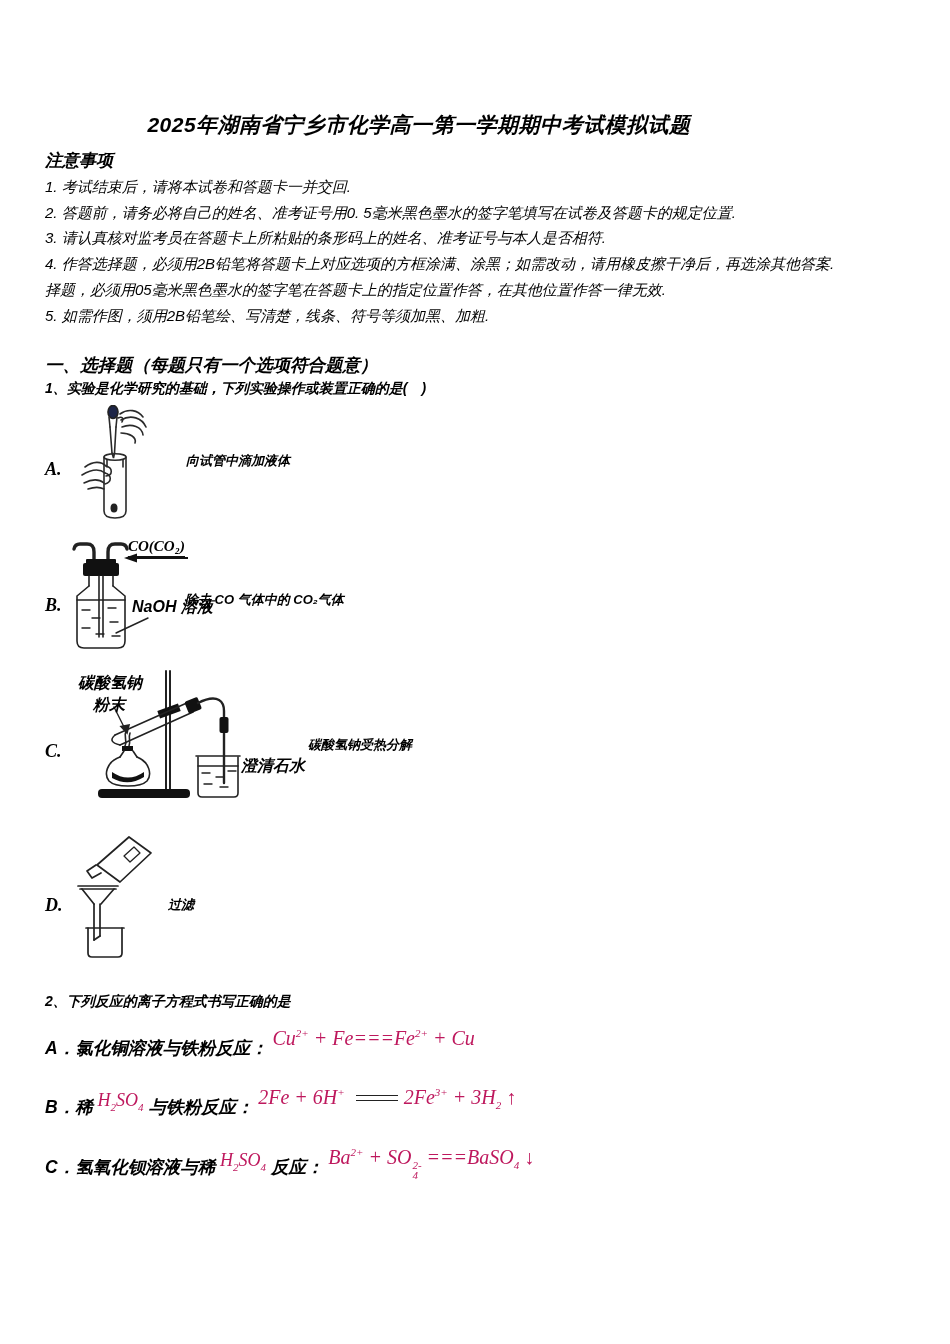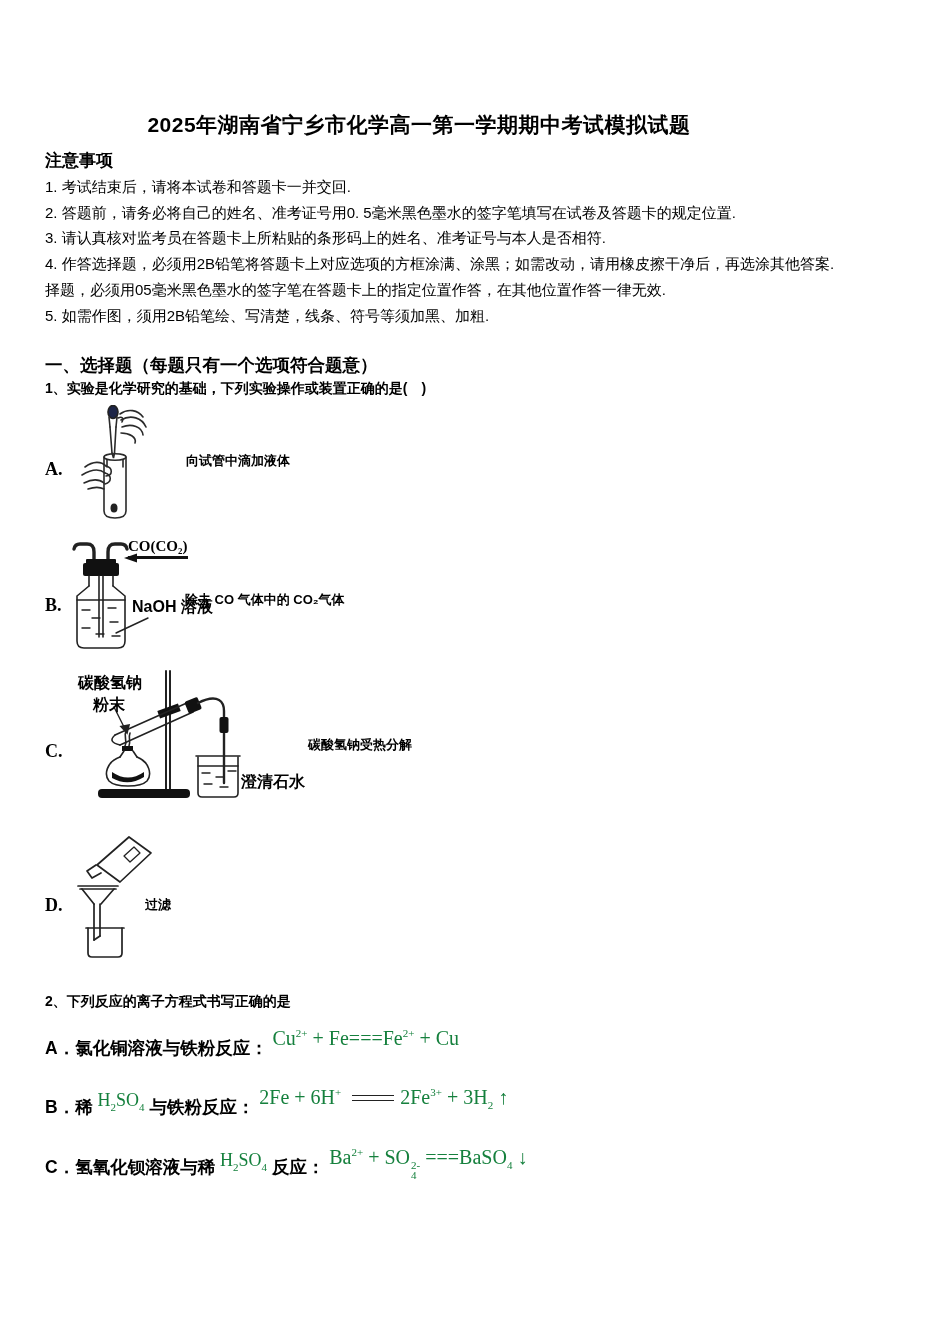--- a/index.html
+++ b/index.html
@@ -1,29 +1,29 @@
 <!DOCTYPE html>
 <html><head>
 <meta charset="utf-8">
 <style>
   html,body{margin:0;padding:0;background:#ffffff;}
   .page{position:relative;width:838px;height:1344px;background:#fff;color:#000;
-        font-family:"Liberation Sans",sans-serif;overflow:hidden;}
+        font-family:"Liberation Sans",sans-serif;overflow:hidden;font-style:italic;}
   .abs{position:absolute;}
   .title{left:0;right:0;top:111px;text-align:center;font-size:21px;font-weight:700;letter-spacing:.5px;}
   .notice-head{left:45px;top:149px;font-size:17px;font-weight:600;}
   .notice{left:45px;top:174px;width:866px;font-size:15px;line-height:25.7px;font-weight:500;}
   .sec-head{left:45px;top:353px;font-size:17.5px;font-weight:700;}
   .q-text{left:45px;top:380px;font-size:14px;font-weight:600;}
   .opt-letter{font-family:"Liberation Serif",serif;font-size:18px;font-weight:700;}
   .cap{font-size:13px;font-weight:600;}
   .fig-label{font-size:16px;font-weight:700;}
   .gas-label{font-family:"Liberation Serif",serif;font-size:15px;font-weight:700;border-bottom:1.5px solid #111;padding-bottom:1px;}
   .eqline{font-size:17.5px;font-weight:600;white-space:nowrap;}
-  .eq{font-family:"Liberation Serif",serif;font-size:20px;font-weight:400;position:relative;top:-9px;color:#15803d;}
+  .eq{font-family:"Liberation Serif",serif;font-size:20px;font-weight:400;position:relative;top:-9px;color:#be185d;}
   .eq.f18{font-size:18px;top:-7px;}
   .eq sup{font-size:11px;vertical-align:super;line-height:0;}
   .eq sub{font-size:11px;vertical-align:sub;line-height:0;}
   .dline{display:inline-block;width:42px;height:4px;border-top:1.8px solid #222;border-bottom:1.8px solid #222;
          margin:0 6px;vertical-align:3px;}
   .stack{display:inline-flex;flex-direction:column;align-items:flex-start;font-size:11px;line-height:9.5px;
          vertical-align:-5px;margin-left:1px;}
   svg{display:block;}
 </style>
 </head>
@@ -114,38 +114,38 @@
       <rect x="52" y="81" width="11" height="5" fill="#111" stroke="none"></rect>
       <path d="M54 86 L50 92 M63 86 L67 92"></path>
       <path d="M50 92 C36 97 34 110 39 116 Q44 121 58 121 Q72 121 77 116 C82 110 80 97 67 92"></path>
       <path d="M42 107 Q58 118 74 107 L74 112 Q58 122 42 113 Z" fill="#111" stroke="none"></path>
       <path d="M44 42 L55 64" stroke-width="1.4"></path>
       <polygon points="57,68 51,61.5 59,60" fill="#222"></polygon>
     </g>
   </svg>
   <div class="abs fig-label" style="left:78px;top:673px;">碳酸氢钠</div>
   <div class="abs fig-label" style="left:93px;top:695px;">粉末</div>
-  <div class="abs fig-label" style="left:241px;top:756px;margin-top:16px;">澄清石水</div>
+  <div class="abs fig-label" style="left:241px;top:756px;">澄清石水</div>
   <div class="abs cap" style="left:308px;top:736px;">碳酸氢钠受热分解</div>
 
   <div class="abs opt-letter" style="left:45px;top:895px;">D.</div>
   <svg class="abs" style="left:72px;top:832px;" width="110" height="130" viewBox="0 0 110 130">
     <g stroke="#222" fill="none" stroke-width="1.7" stroke-linecap="round" stroke-linejoin="round">
       <path d="M25 33 L57 5 L79 21 L48 50 Z"></path>
       <path d="M29 41 L20 46 L15 39 L24 33"></path>
       <path d="M52 24 L62 15 L68 21 L58 30 Z" stroke-width="1.3"></path>
       <path d="M6 54 H46 M8 57 H44"></path>
       <path d="M10 57 L22 72 M42 57 L29 72"></path>
       <path d="M22 72 V108 M28 72 V104"></path>
       <path d="M22 108 L28 104"></path>
       <path d="M16 96 V121 Q16 125 20 125 H46 Q50 125 50 121 V96"></path>
       <path d="M14 96 H52"></path>
     </g>
   </svg>
-  <div class="abs cap" style="left:145px;top:896px;">过滤</div>
+  <div class="abs cap" style="left:168px;top:896px;">过滤</div>
 
   <div class="abs q-text" style="top:993px;">2、下列反应的离子方程式书写正确的是</div>
 
   <div class="abs eqline" style="left:45px;top:1036px;">
     <span>A．氯化铜溶液与铁粉反应：</span>
     <span class="eq">Cu<sup>2+</sup> + Fe===Fe<sup>2+</sup> + Cu</span>
   </div>
 
   <div class="abs eqline" style="left:45px;top:1095px;">
     <span>B．稀</span>

